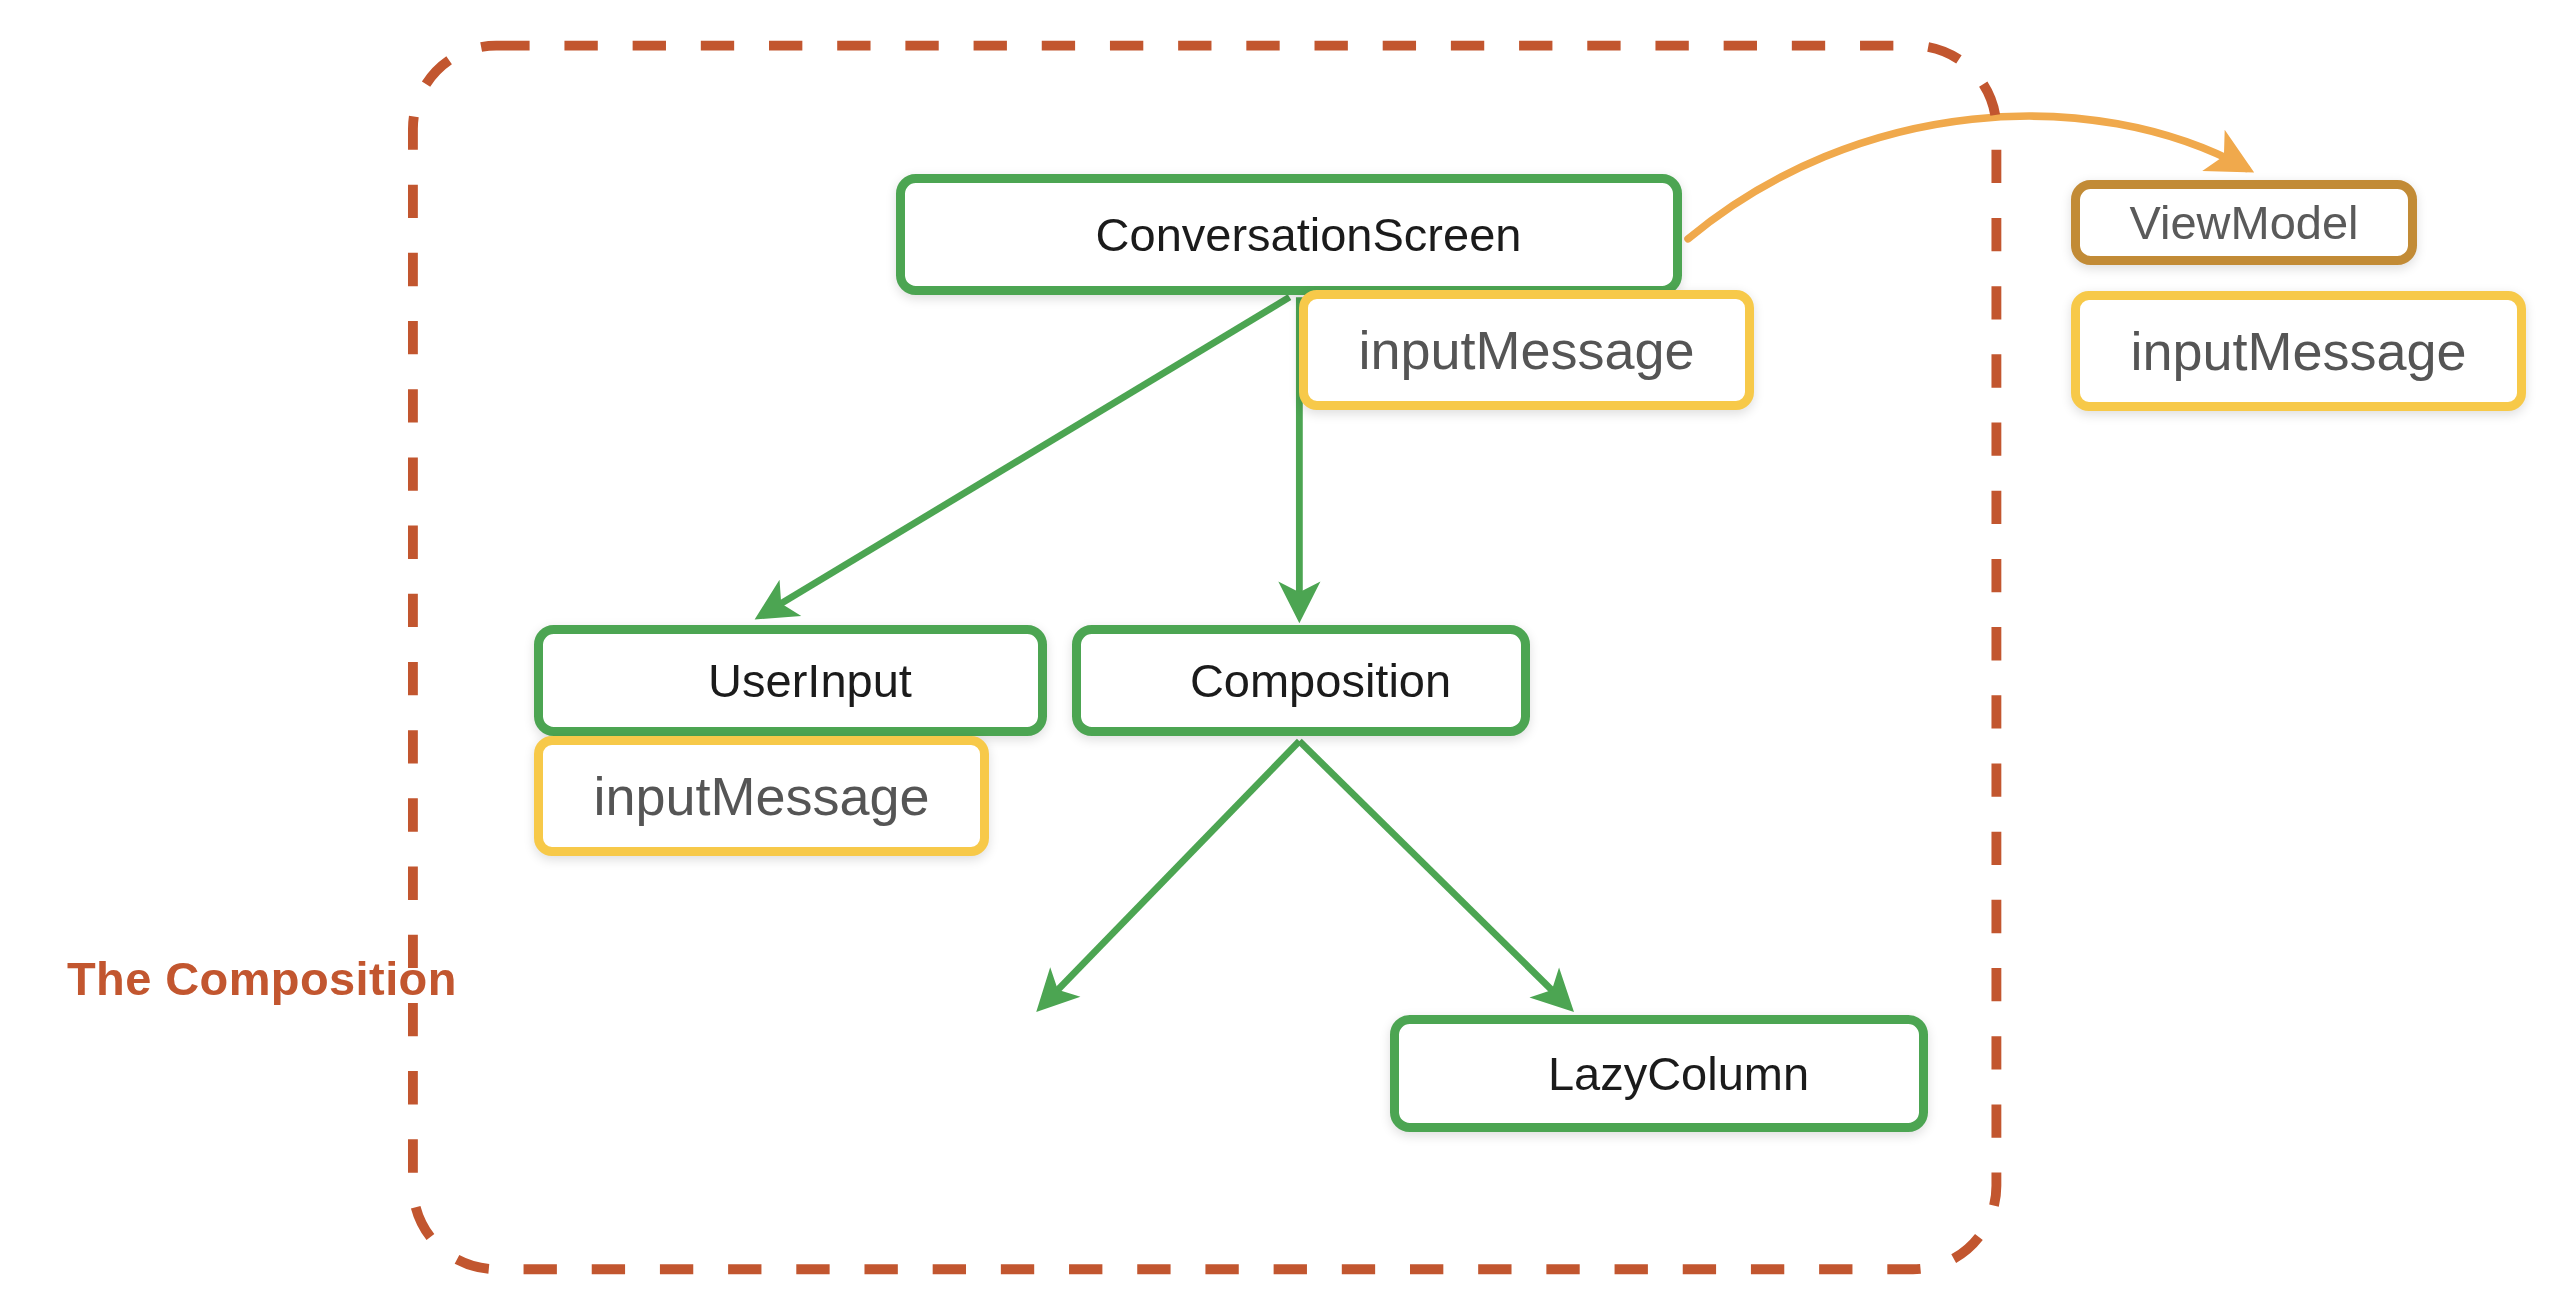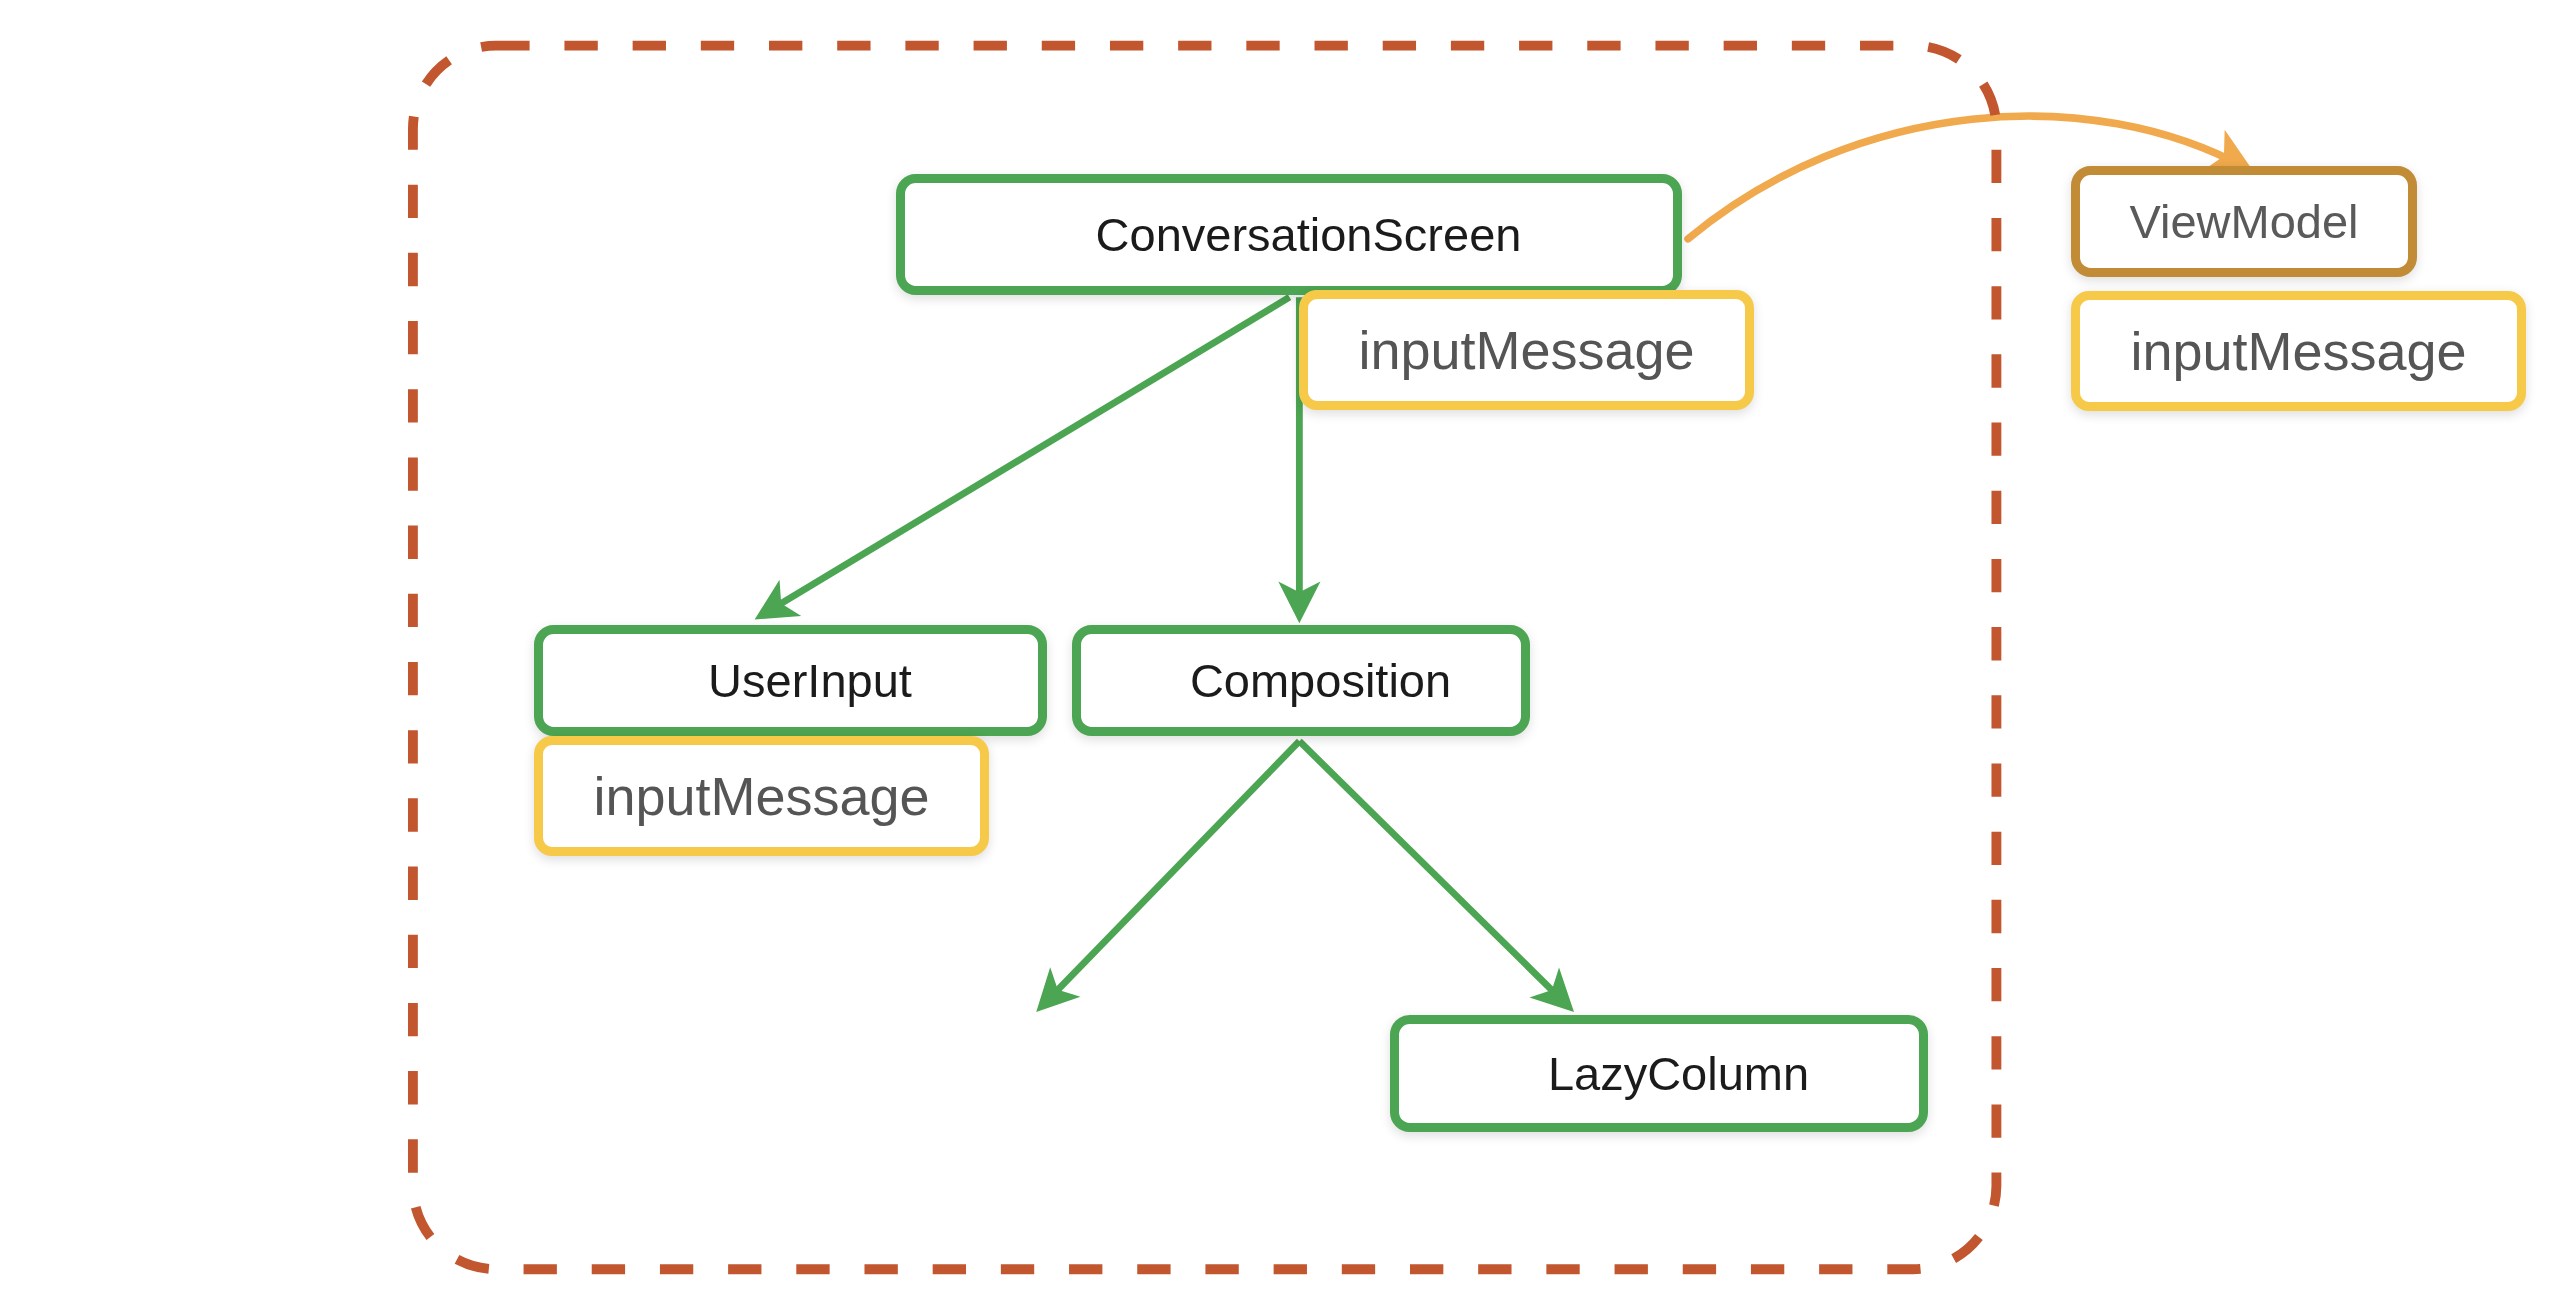--- a/index.html
+++ b/index.html
@@ -122,21 +122,21 @@
   </svg>
 
   <div class="node composable" style="left:896px; top:174px; width:786px; height:121px;">
     <span class="label">ConversationScreen</span>
   </div>
 
   <div class="node state" style="left:1299px; top:290px; width:455px; height:120px;">
     <span class="label">inputMessage</span>
   </div>
 
-  <div class="node viewmodel" style="left:2071px; top:166px; width:346px; height:111px;">
+  <div class="node viewmodel" style="left:2071px; top:180px; width:346px; height:85px;">
     <span class="label">ViewModel</span>
   </div>
 
   <div class="node state" style="left:2071px; top:291px; width:455px; height:120px;">
     <span class="label">inputMessage</span>
   </div>
 
   <div class="node composable" style="left:534px; top:625px; width:513px; height:111px;">
     <span class="label">UserInput</span>
   </div>
@@ -147,15 +147,16 @@
 
   <div class="node composable" style="left:1072px; top:625px; width:458px; height:111px;">
     <span class="label">Composition</span>
   </div>
 
 
   <div class="node composable" style="left:1390px; top:1015px; width:538px; height:117px;">
     <span class="label">LazyColumn</span>
   </div>
 
+  <div id="composition-label" style="left:67px; top:951px;">The Composition</div>
 
 </div>
 
 
 </body></html>

